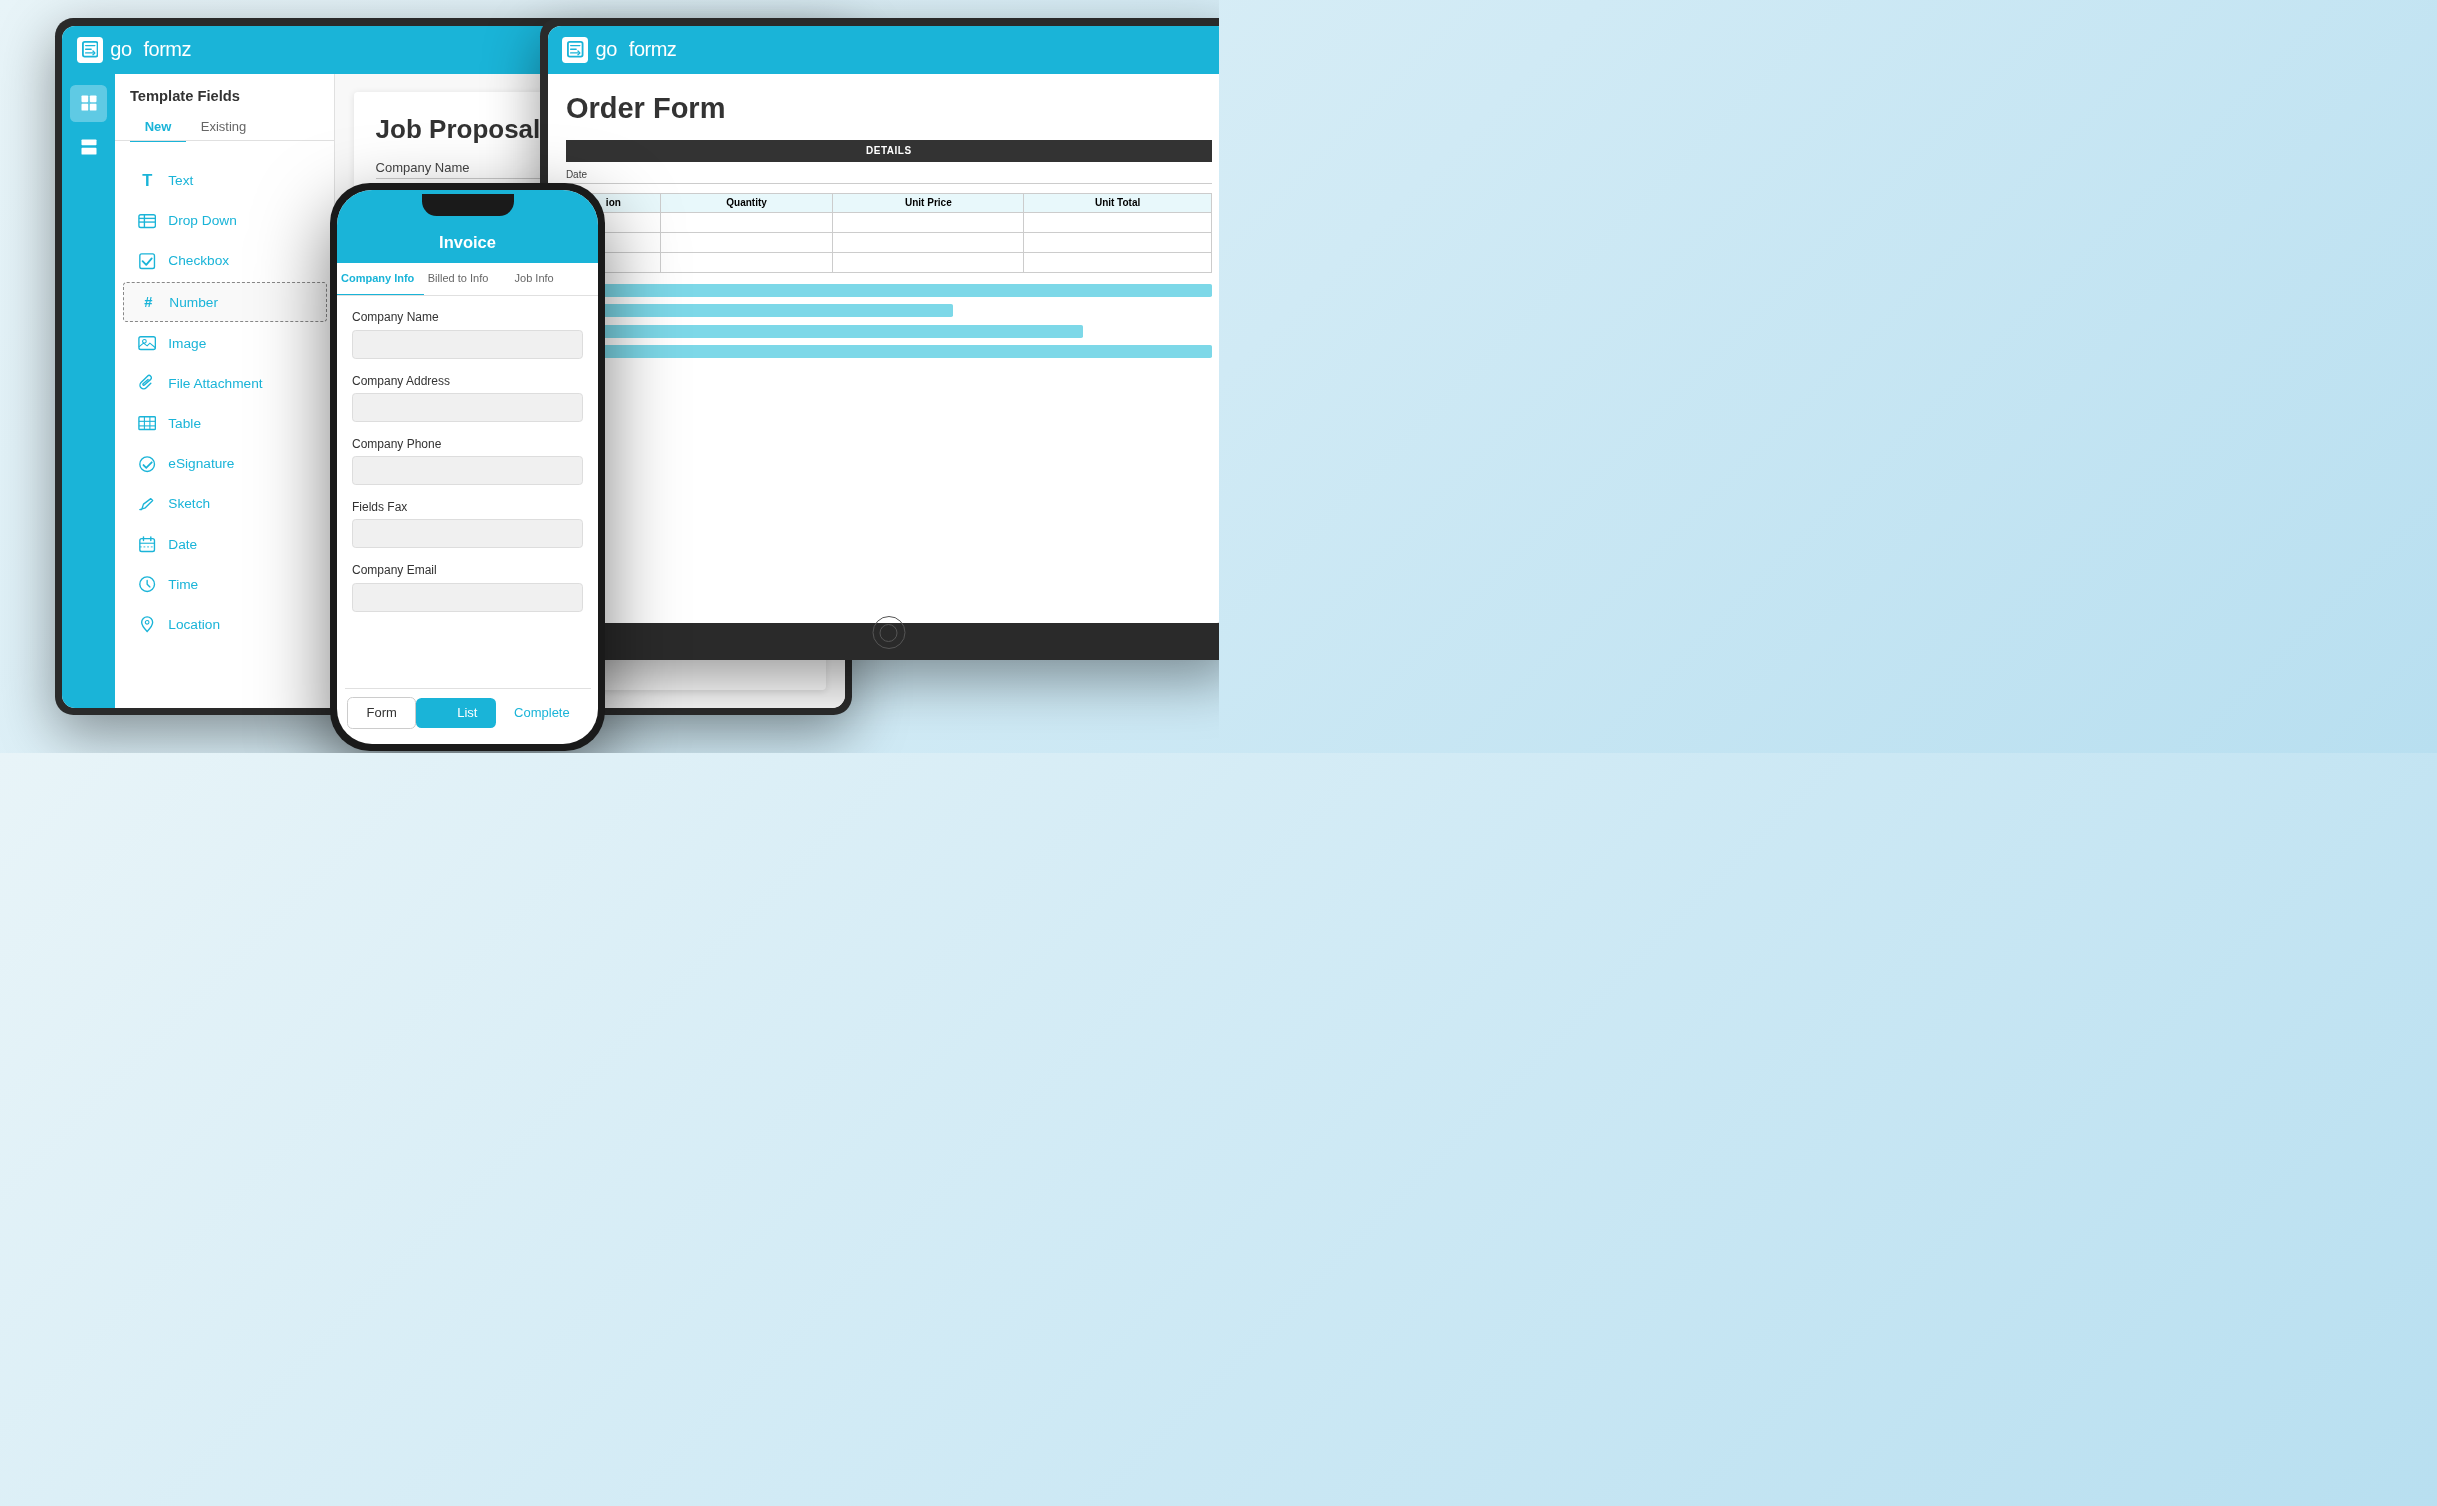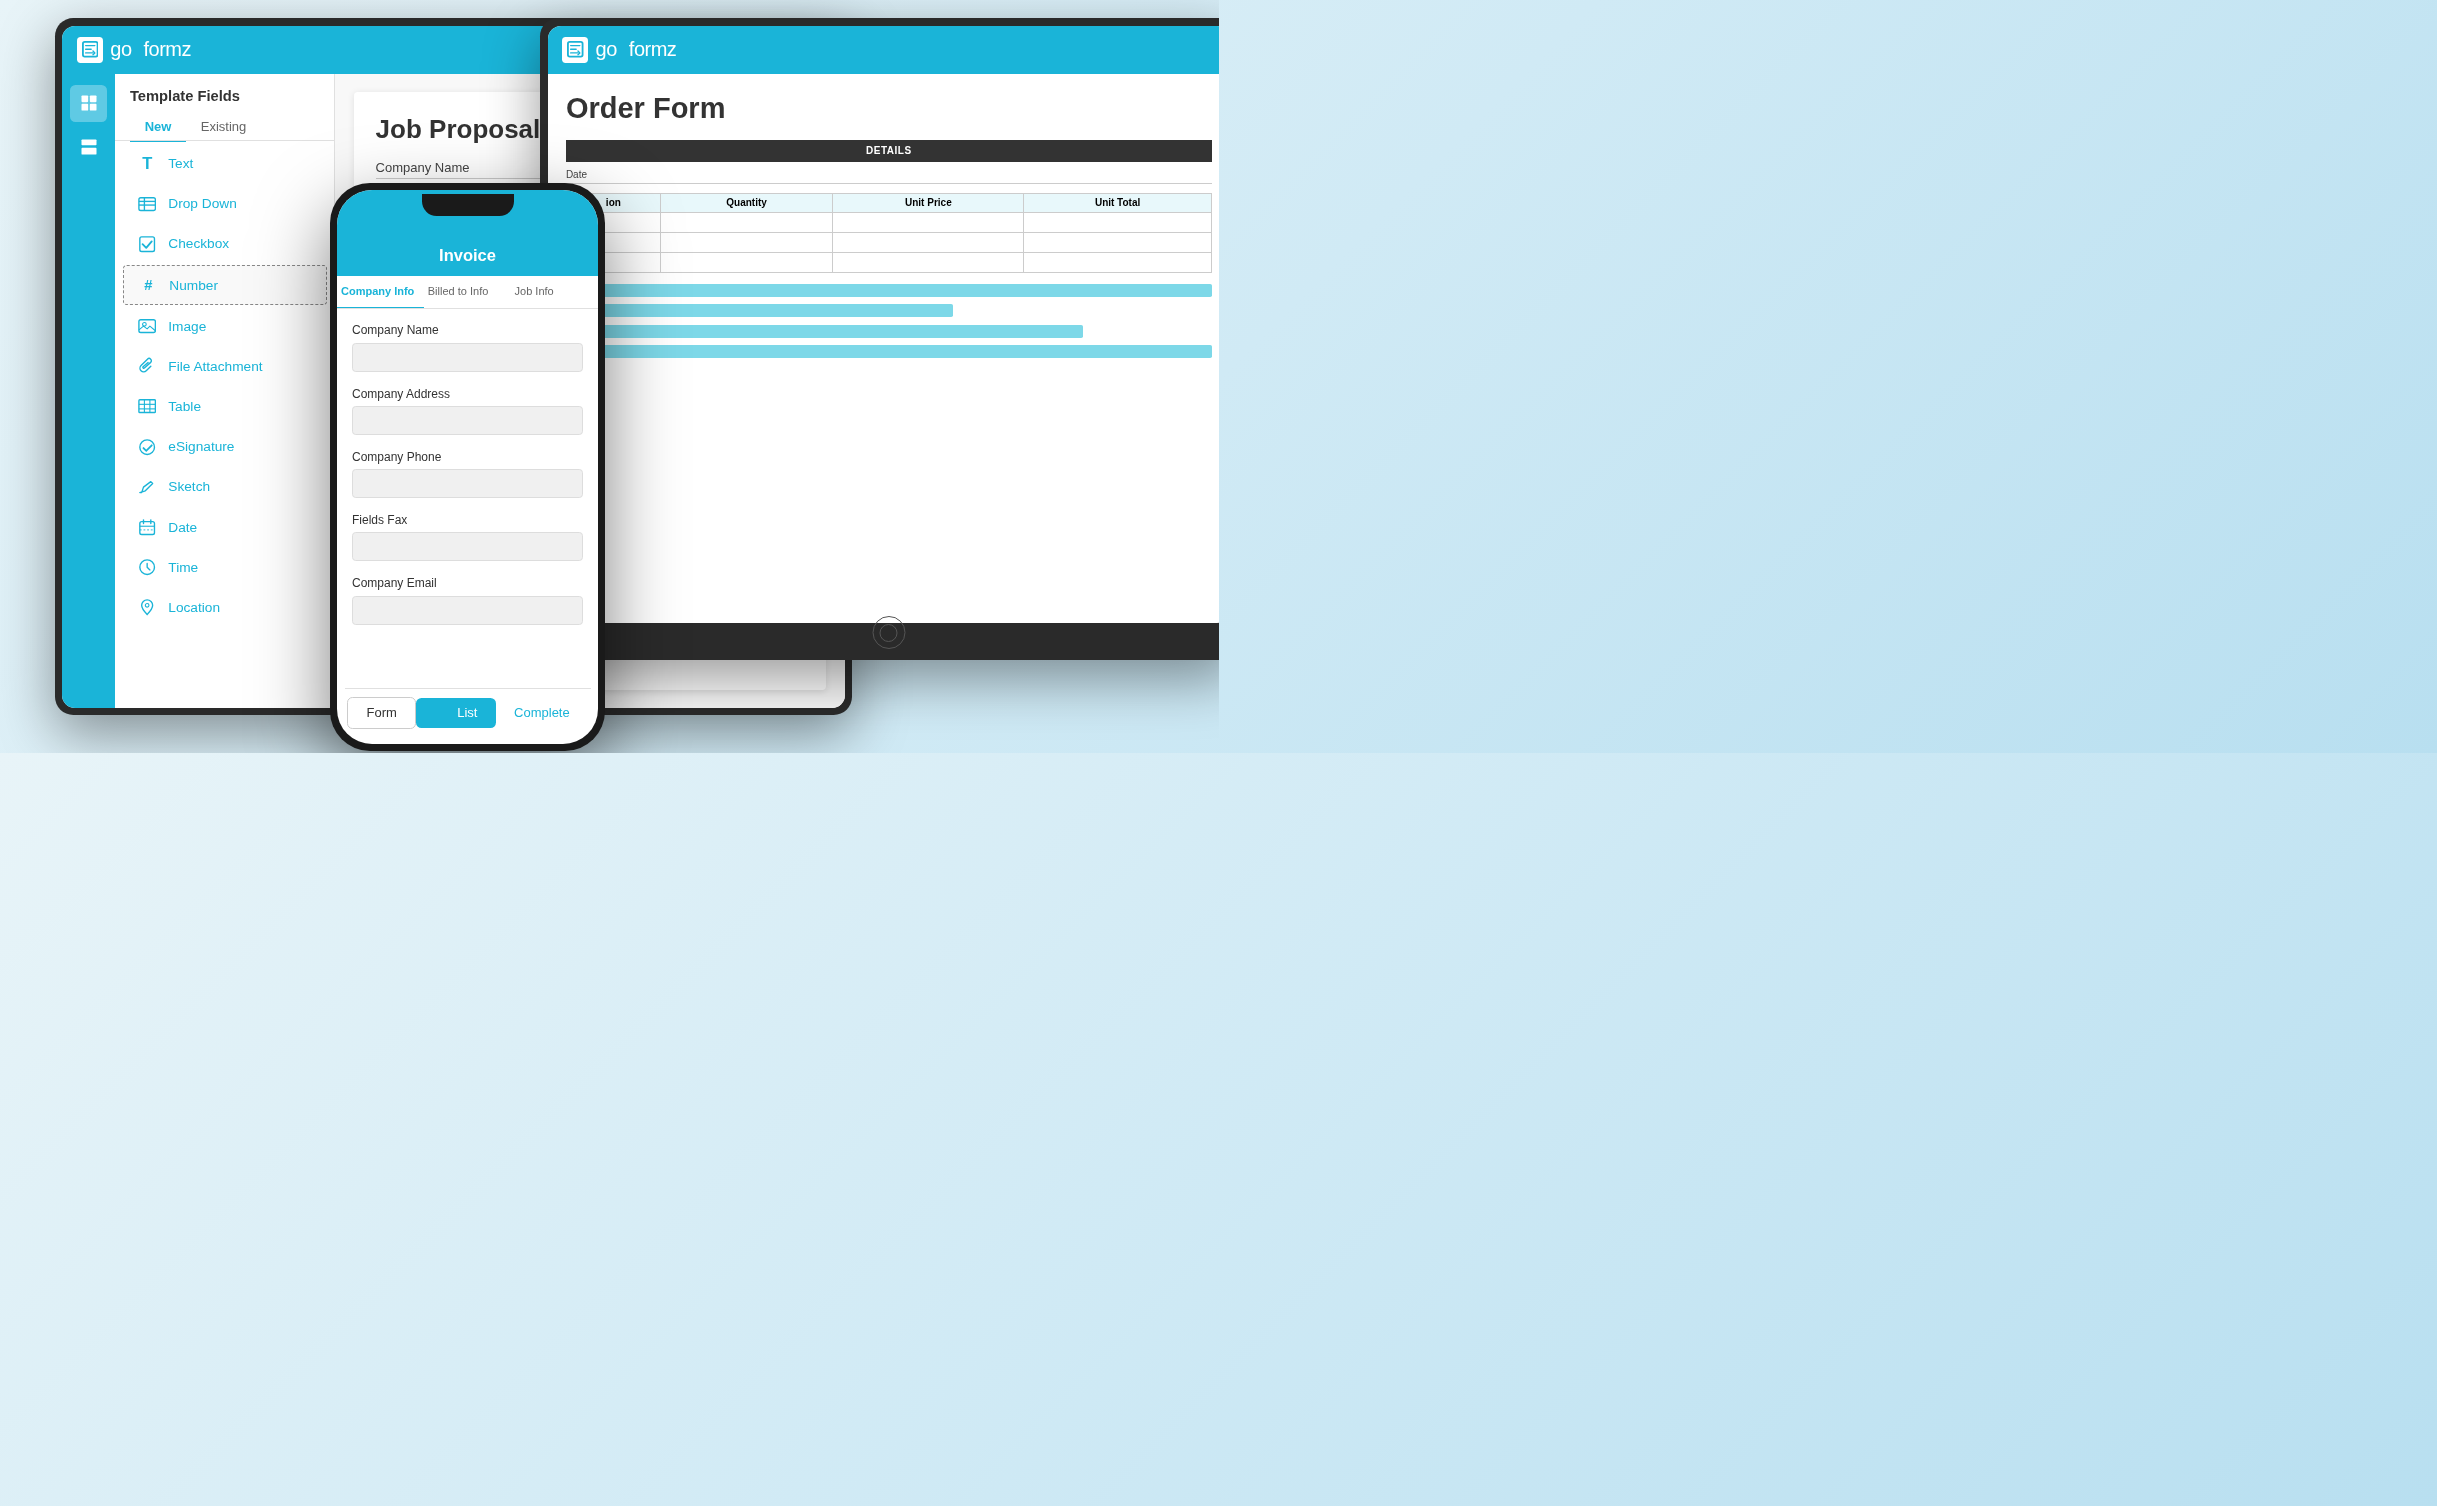--- a/index.html
+++ b/index.html
@@ -125,21 +125,21 @@
     .template-panel-title {
       padding: 14.7px 14.7px 7.3px;
       font-size: 14.7px;
       font-weight: 600;
       color: #333;
     }
     .template-tabs {
       display: flex;
       padding: 0 14.7px;
       border-bottom: 1.8px solid #e0e0e0;
-      margin-bottom: 3px;
+      margin-bottom: 20px;
       text-align: center;
     }
     .template-tab {
       padding: 7.3px 14.7px;
       font-size: 13px;
       color: #666;
       cursor: pointer;
       border-bottom: 1.8px solid transparent;
       margin-bottom: -1.8px;
     }
@@ -275,21 +275,21 @@
       top: 7.3px;
       left: 7.3px;
       right: 7.3px;
       bottom: 7.3px;
       background: #fff;
       border-radius: 35px;
       overflow: hidden;
     }
     .phone-header {
       background: #1ab4d8;
-      height: 86px;
+      height: 73px;
       display: flex;
       align-items: flex-end;
       justify-content: center;
       padding-bottom: 11px;
     }
     .phone-header-title {
       color: #fff;
       font-size: 16.5px;
       font-weight: 600;
     }

